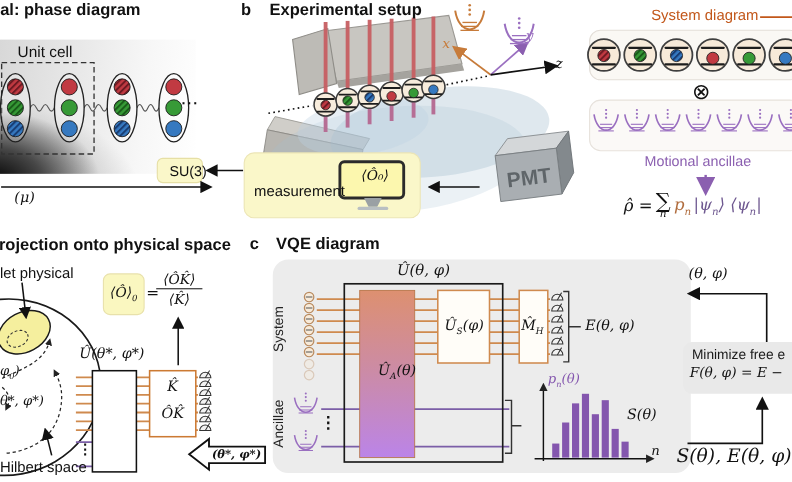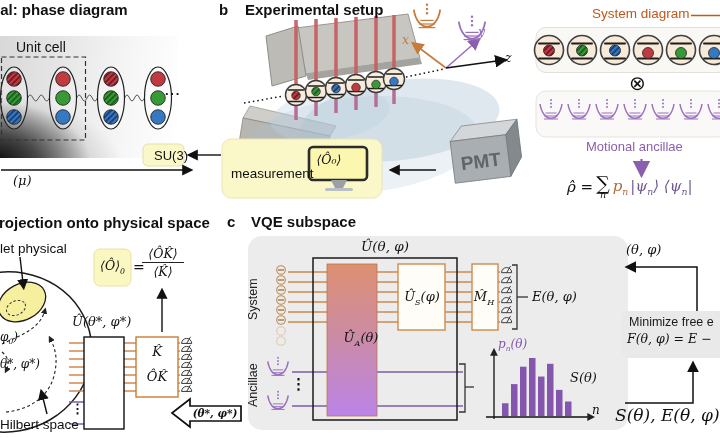--- a/index.html
+++ b/index.html
@@ -376,21 +376,21 @@
   <div class="abs" style="left:13px;top:173px;display:flex;gap:4px;align-items:baseline">
     <span class="math" style="font-size:13px">(μ)</span>
   </div>
 
   <div class="abs t" style="left:219px;top:1px">b</div>
   <div class="abs t" style="left:245px;top:1px">Experimental setup</div>
   <div class="abs math" style="left:402px;top:32px;font-size:12.5px;color:#c77b3a">x</div>
   <div class="abs math" style="left:478px;top:24px;font-size:12.5px;color:#9a6fc0">y</div>
   <div class="abs math" style="left:505px;top:50px;font-size:12.5px">z</div>
   <div class="abs lbl" style="left:231px;top:166px">measurement</div>
-  <div class="abs ctr math" style="left:309px;top:152px;width:40px;font-size:12.5px">⟨Ô₀⟩</div>
+  <div class="abs ctr math" style="left:321px;top:152px;width:40px;font-size:12.5px">⟨Ô₀⟩</div>
 
   <div class="abs lbl" style="left:592px;top:6px;color:#c2571a">System diagram</div>
   <div class="abs" style="left:629px;top:71px;font-size:20px">⊗</div>
   <div class="abs" style="left:586px;top:139px;font-size:13px;color:#8b5fb0">Motional ancillae</div>
   <div class="abs math" style="left:567px;top:175px;display:flex;align-items:center;gap:2px;font-size:15px">
     <span>ρ̂ =</span>
     <span style="display:inline-flex;flex-direction:column;align-items:center;line-height:0.85;margin:0 1px">
       <span style="font-size:19px;font-style:normal">∑</span>
       <span style="font-size:9.5px">n</span>
     </span>
@@ -410,21 +410,21 @@
     <div style="border-top:1.3px solid #222;margin:1px 2px"></div>
     <div class="math" style="font-size:12.5px">⟨K̂⟩</div>
   </div>
   <div class="abs math" style="left:72px;top:314px;font-size:13px">Û(θ*, φ*)</div>
   <div class="abs ctr math" style="left:136px;top:344px;width:42px;font-size:13px">K̂</div>
   <div class="abs ctr math" style="left:136px;top:369px;width:42px;font-size:13px">ÔK̂</div>
   <div class="abs ctr math" style="left:192px;top:407px;width:46px;font-size:10.5px;font-weight:bold">(θ*, φ*)</div>
   <div class="abs" style="left:71px;top:401px;font-size:13px;font-weight:bold">⋮</div>
 
   <div class="abs t" style="left:227px;top:213px">c</div>
-  <div class="abs t" style="left:251px;top:213px">VQE subspace</div>
+  <div class="abs t" style="left:251px;top:213px">VQE diagram</div>
   <div class="abs ctr math" style="left:350px;top:238px;width:70px;font-size:13.5px">Û(θ, φ)</div>
   <div class="abs vlabel" style="left:246px;top:267px;height:64px">System</div>
   <div class="abs vlabel" style="left:246px;top:351px;height:68px">Ancillae</div>
   <div class="abs ctr math" style="left:333px;top:330px;width:56px;font-size:13px"><span>Û</span><sub>A</sub><span>(θ)</span></div>
   <div class="abs ctr math" style="left:396px;top:289px;width:52px;font-size:13px"><span>Û</span><sub>S</sub><span>(φ)</span></div>
   <div class="abs ctr math" style="left:469px;top:289px;width:30px;font-size:13px"><span>M̂</span><sub>H</sub></div>
   <div class="abs math" style="left:532px;top:289px;font-size:13px">E(θ, φ)</div>
   <div class="abs math" style="left:498px;top:337px;font-size:12px;color:#8456ae"><span>p</span><sub>n</sub><span>(θ)</span></div>
   <div class="abs math" style="left:570px;top:370px;font-size:13px">S(θ)</div>
   <div class="abs math" style="left:592px;top:403px;font-size:12px">n</div>

